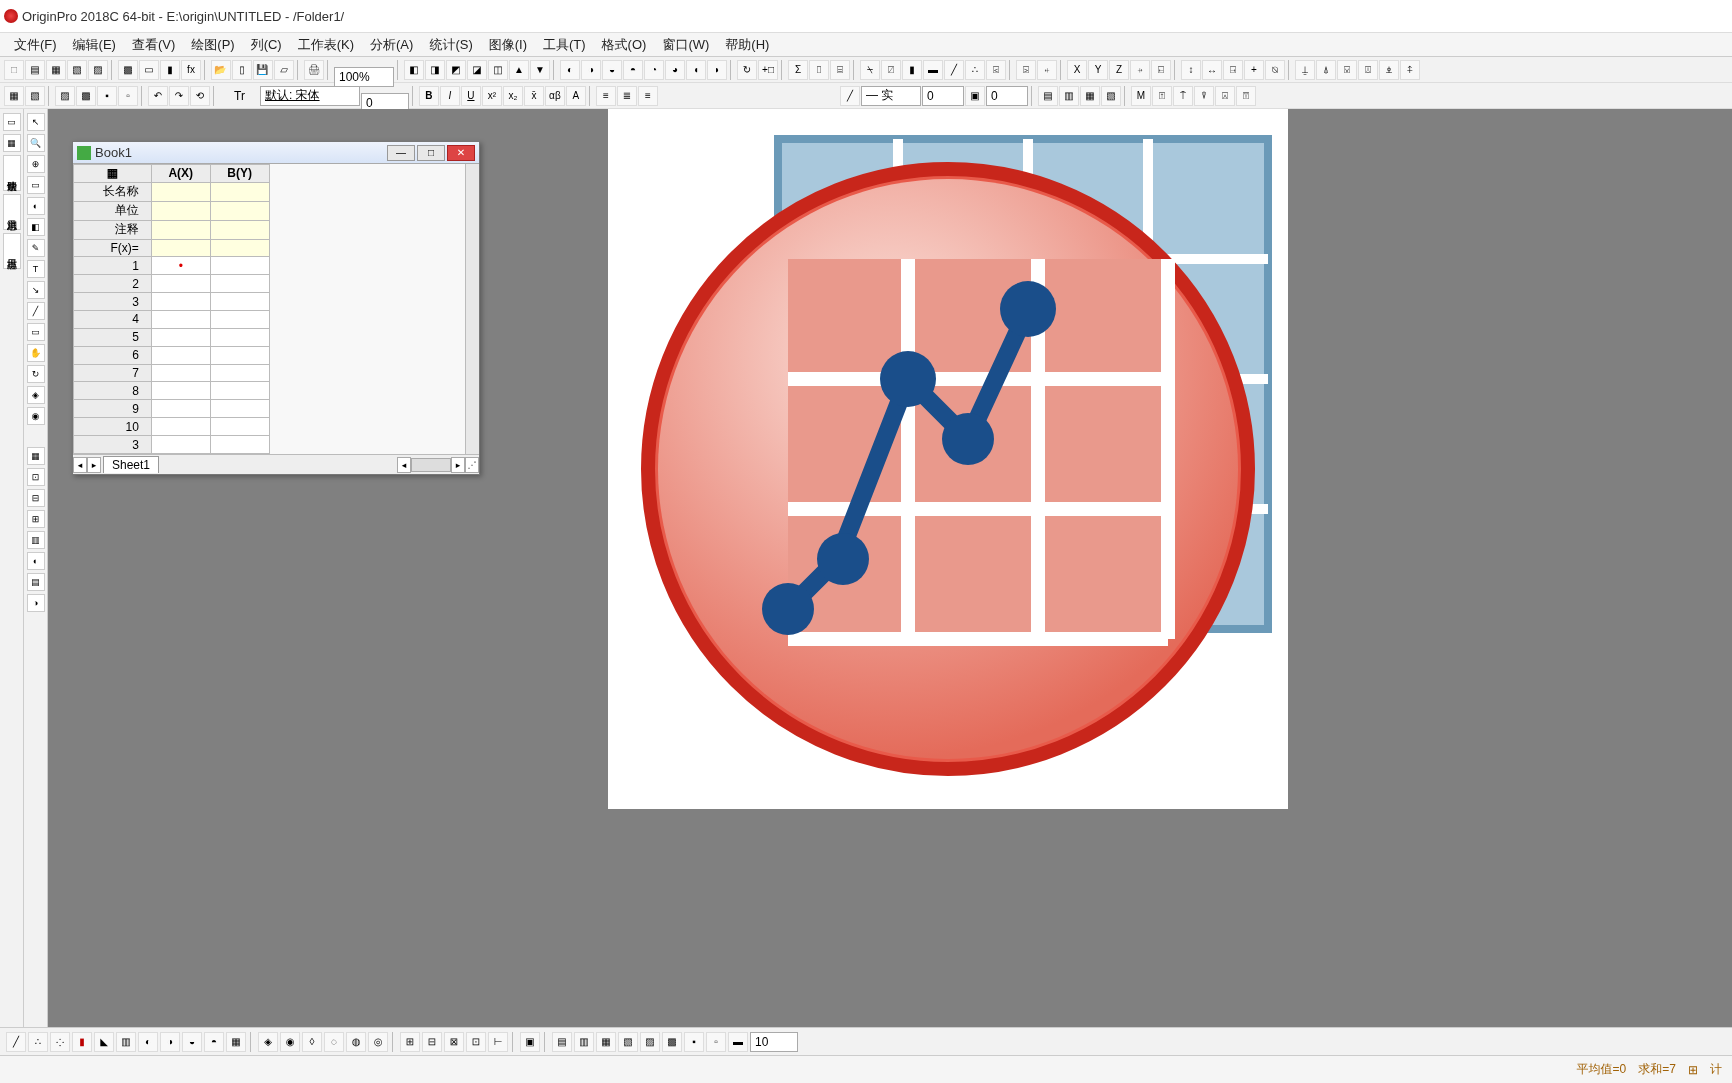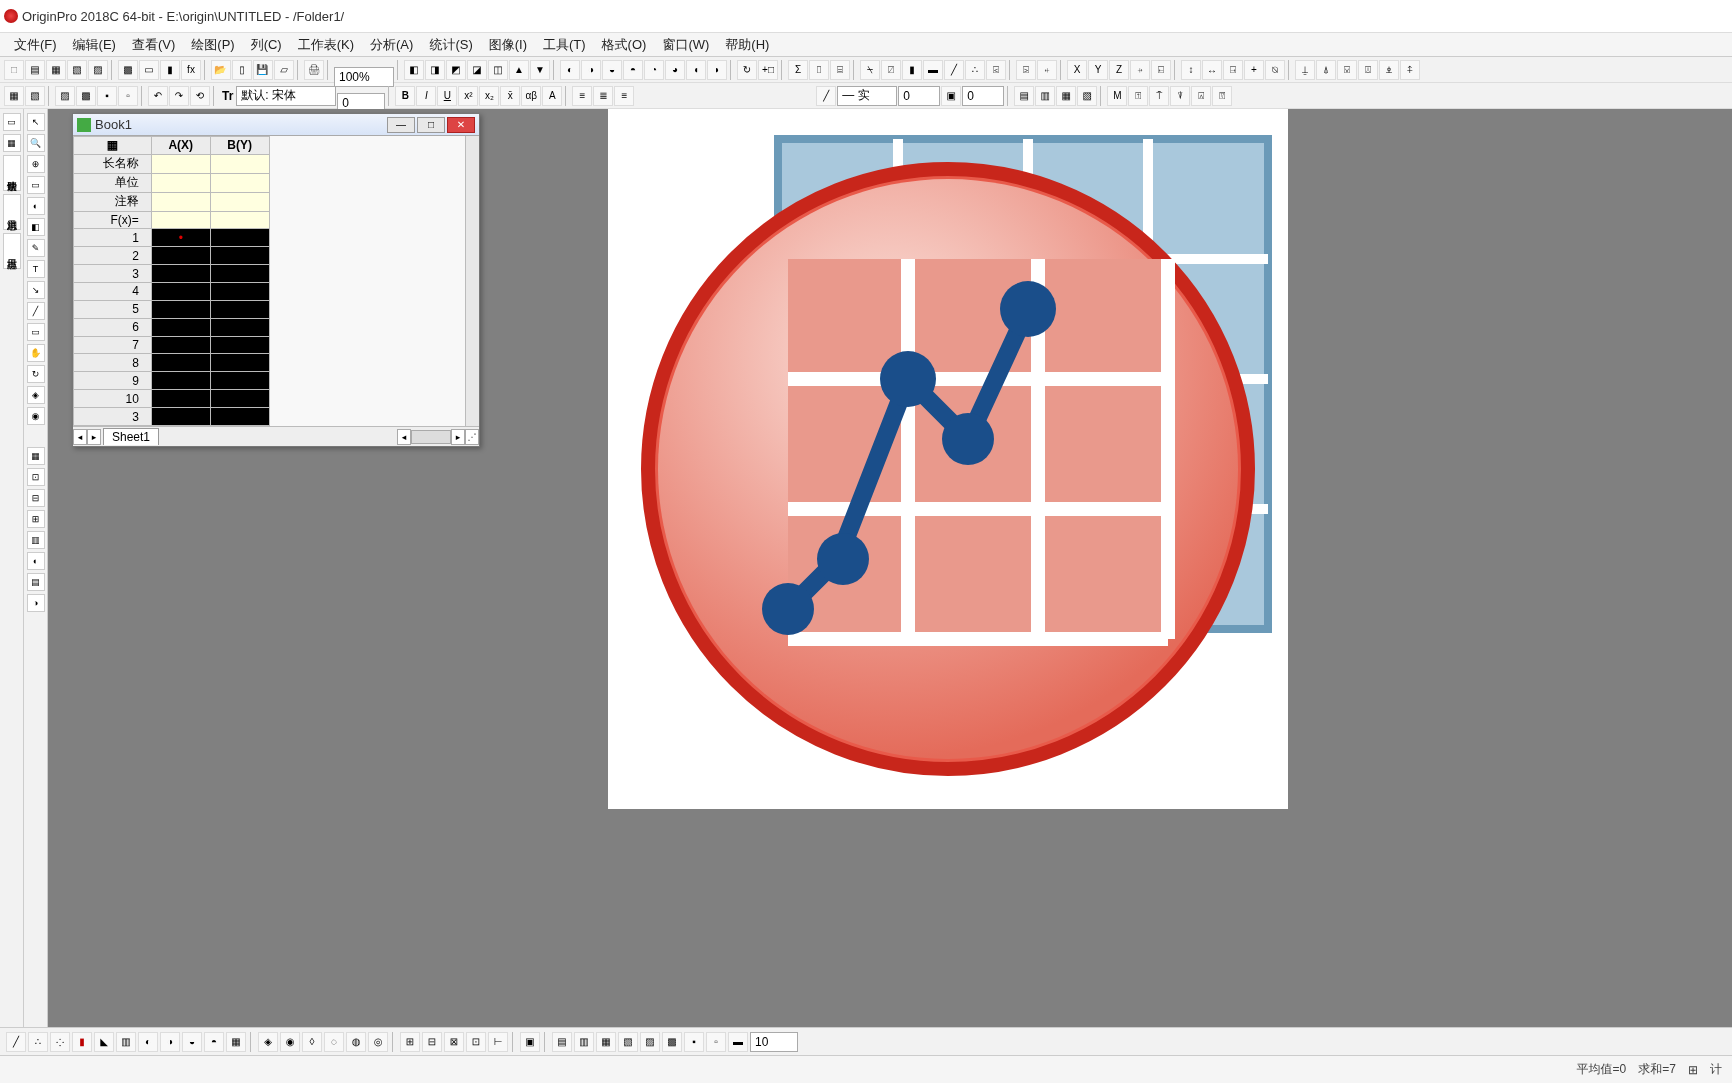--- a/index.html
+++ b/index.html
@@ -13,32 +13,32 @@
 
 .menubar { height: 24px; background: #f5f5f5; display: flex; align-items: center; padding: 0 6px; border-bottom: 1px solid #ccc; }
 .menubar .menu-item { padding: 3px 8px; font-size: 13px; color: #222; cursor: default; }
 
 
 .toolbar-row { height: 26px; background: #f2f2f2; display: flex; align-items: center; padding: 0 4px; border-bottom: 1px solid #ddd; gap: 1px; }
 .tool-btn { width: 20px; height: 20px; background: #f8f8f8; border: 1px solid #ddd; display: inline-flex; align-items: center; justify-content: center; font-size: 10px; cursor: pointer; }
 .tool-sep { width: 4px; height: 20px; border-left: 1px solid #bbb; margin: 0 2px; }
 .tool-input { height: 20px; border: 1px solid #aaa; background: #fff; font-size: 12px; padding: 0 4px; }
 .tool-combo { width: 60px; margin-top: 14px; }
-.font-name { width: 100px; }
+.font-name { width: 100px; text-decoration: underline; }
 
 
 .workspace { display: flex; height: calc(1083px - 22px - 24px - 26px - 26px - 28px); }
 .left-toolbar { width: 24px; background: #f2f2f2; border-right: 1px solid #ccc; display: flex; flex-direction: column; align-items: center; padding-top: 4px; gap: 3px; }
 .left-toolbar-inner { width: 24px; background: #f2f2f2; border-right: 1px solid #ccc; display: flex; flex-direction: column; align-items: center; padding-top: 4px; gap: 3px; }
 .ltool { width: 18px; height: 18px; background: #fff; border: 1px solid #ccc; font-size: 9px; display: flex; align-items: center; justify-content: center; cursor: pointer; }
 .ltool.tall { height: 36px; writing-mode: vertical-rl; font-size: 10px; }
 .main-area { flex: 1; background: #808080; position: relative; }
 
 
-.book-window { position: absolute; left: 24px; top: 4px; width: 408px; height: 334px; background: #000000; border: 1px solid #777; box-shadow: 2px 2px 5px rgba(0,0,0,0.3); }
+.book-window { position: absolute; left: 24px; top: 32px; width: 408px; height: 334px; background: #ffffff; border: 1px solid #777; box-shadow: 2px 2px 5px rgba(0,0,0,0.3); }
 .book-titlebar { height: 22px; background: linear-gradient(#eef3fc, #d8e4f7); display: flex; align-items: center; padding: 0 4px; border-bottom: 1px solid #aaa; }
 .book-titlebar .book-icon { width: 14px; height: 14px; background: #4a4; margin-right: 4px; }
 .book-titlebar .book-title { flex: 1; font-size: 13px; color: #333; }
 .win-btns { display: flex; gap: 2px; }
 .win-btn { width: 28px; height: 16px; background: #e8e8e8; border: 1px solid #999; font-size: 10px; display: flex; align-items: center; justify-content: center; cursor: pointer; }
 .win-btn.close { background: #d44; color: #fff; border-color: #a22; }
 
 .sheet-area { display: flex; height: calc(100% - 22px - 20px); }
 .sheet-table { border-collapse: collapse; flex: 1; }
 .sheet-table td, .sheet-table th { border: 1px solid #bbb; font-size: 12px; height: 17px; text-align: center; }
@@ -53,21 +53,21 @@
 .tab-nav-btn { width: 14px; height: 16px; border: 1px solid #aaa; background: #fff; font-size: 9px; display: flex; align-items: center; justify-content: center; cursor: pointer; }
 .sheet-tab { padding: 1px 8px; background: #fff; border: 1px solid #999; border-bottom: none; font-size: 12px; margin-left: 2px; cursor: pointer; }
 
 
 .logo-panel { position: absolute; left: 560px; top: 0; width: 680px; height: 700px; background: #fff; }
 
 
 .bottom-toolbars { position: absolute; bottom: 28px; left: 0; right: 0; height: 28px; background: #f2f2f2; display: flex; align-items: center; padding: 0 6px; gap: 2px; border-top: 1px solid #ccc; }
 
 
-.statusbar { position: absolute; bottom: 0; left: 0; right: 0; height: 28px; background: #f5f5f5; border-top: 1px solid #ccc; display: flex; align-items: center; justify-content: flex-end; padding: 0 10px; font-size: 12px; color: #404040; gap: 12px; }
+.statusbar { position: absolute; bottom: 0; left: 0; right: 0; height: 28px; background: #f5f5f5; border-top: 1px solid #ccc; display: flex; align-items: center; justify-content: flex-end; padding: 0 10px; font-size: 12px; color: #a16207; gap: 12px; }
 
 
 .ic-new{color:#888}.ic-open{color:#c80}.ic-save{color:#06c}.ic-print{color:#444}
 </style>
 </head>
 <body>
 
 <div class="titlebar">
   <div class="app-icon"></div>
   <span class="title-text">OriginPro 2018C 64-bit - E:\origin\UNTITLED - /Folder1/</span>
@@ -171,21 +171,21 @@
   <div class="tool-sep"></div>
   <div class="tool-btn">▨</div>
   <div class="tool-btn">▩</div>
   <div class="tool-btn">▪</div>
   <div class="tool-btn">▫</div>
   <div class="tool-sep"></div>
   <div class="tool-btn">↶</div>
   <div class="tool-btn">↷</div>
   <div class="tool-btn">⟲</div>
   <div class="tool-sep"></div>
-  <span style="font-weight:bold;margin:0 2px">Tr</span>
+  <span style="font-weight:normal;margin:0 14px">Tr</span>
   <input class="tool-input font-name" value="默认: 宋体" style="">
   <input class="tool-input tool-combo" style="width: 48px;" value="0">
   <div class="tool-sep"></div>
   <div class="tool-btn">
       <b>B</b>
     </div>
   <div class="tool-btn">
       <i>I</i>
     </div>
   <div class="tool-btn">

